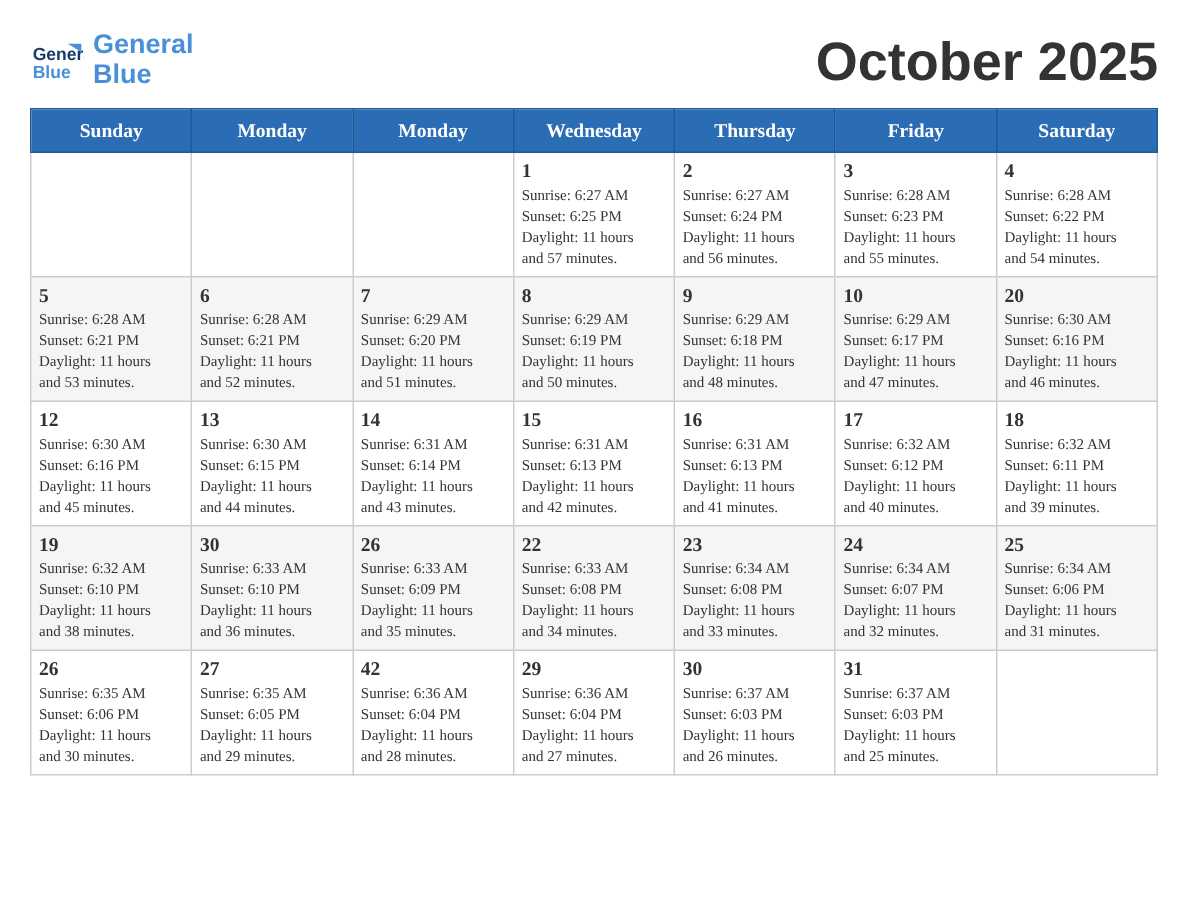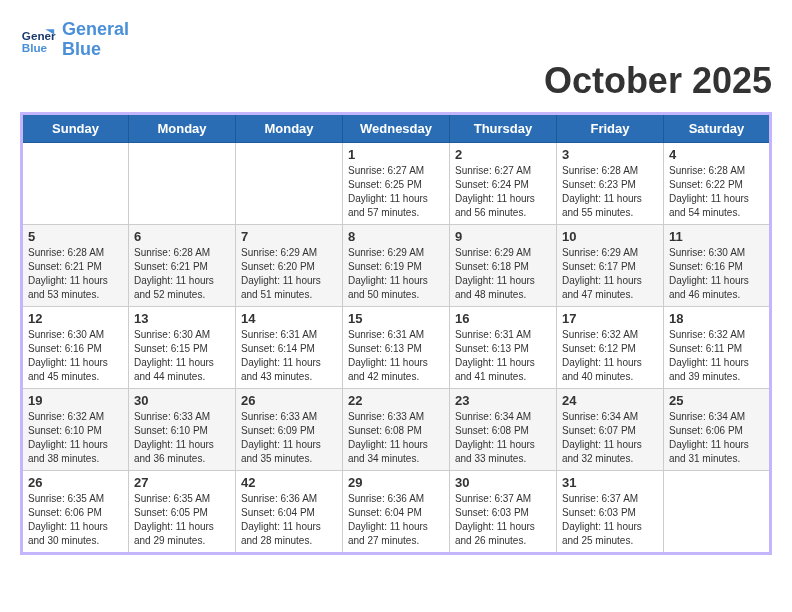--- a/index.html
+++ b/index.html
@@ -29,35 +29,35 @@
     }
     .logo-text span {
       color: #4a90d9;
     }
     .logo-icon {
       width: 36px;
       height: 36px;
     }
     .title-block {
       text-align: right;
-      margin-top: 40px;
     }
     .month-title {
       font-size: 36px;
       font-weight: bold;
       color: #333;
     }
     .subtitle {
       font-size: 15px;
       color: #555;
     }
     .calendar {
       width: 100%;
       border-collapse: collapse;
-      border: 3px solid #c4b5fd;
+      border: 1px solid #c4b5fd;
+      font-family: Liberation Serif, serif;
     }
     .calendar th {
       background-color: #2a6db5;
       color: #fff;
       font-size: 13px;
       font-weight: bold;
       text-align: center;
       padding: 6px 4px;
       border: 1px solid #1e5a9a;
     }
@@ -193,21 +193,21 @@
 and 48 minutes.</div>
         </td>
         <td>
           <span class="day-num">10</span>
           <div class="day-info" style="white-space: pre-line;">Sunrise: 6:29 AM
 Sunset: 6:17 PM
 Daylight: 11 hours
 and 47 minutes.</div>
         </td>
         <td>
-          <span class="day-num">11</span>
+          <span class="day-num">20</span>
           <div class="day-info" style="white-space: pre-line;">Sunrise: 6:30 AM
 Sunset: 6:16 PM
 Daylight: 11 hours
 and 46 minutes.</div>
         </td>
       </tr>
       <tr>
         <td>
           <span class="day-num">12</span>
           <div class="day-info" style="white-space: pre-line;">Sunrise: 6:30 AM

